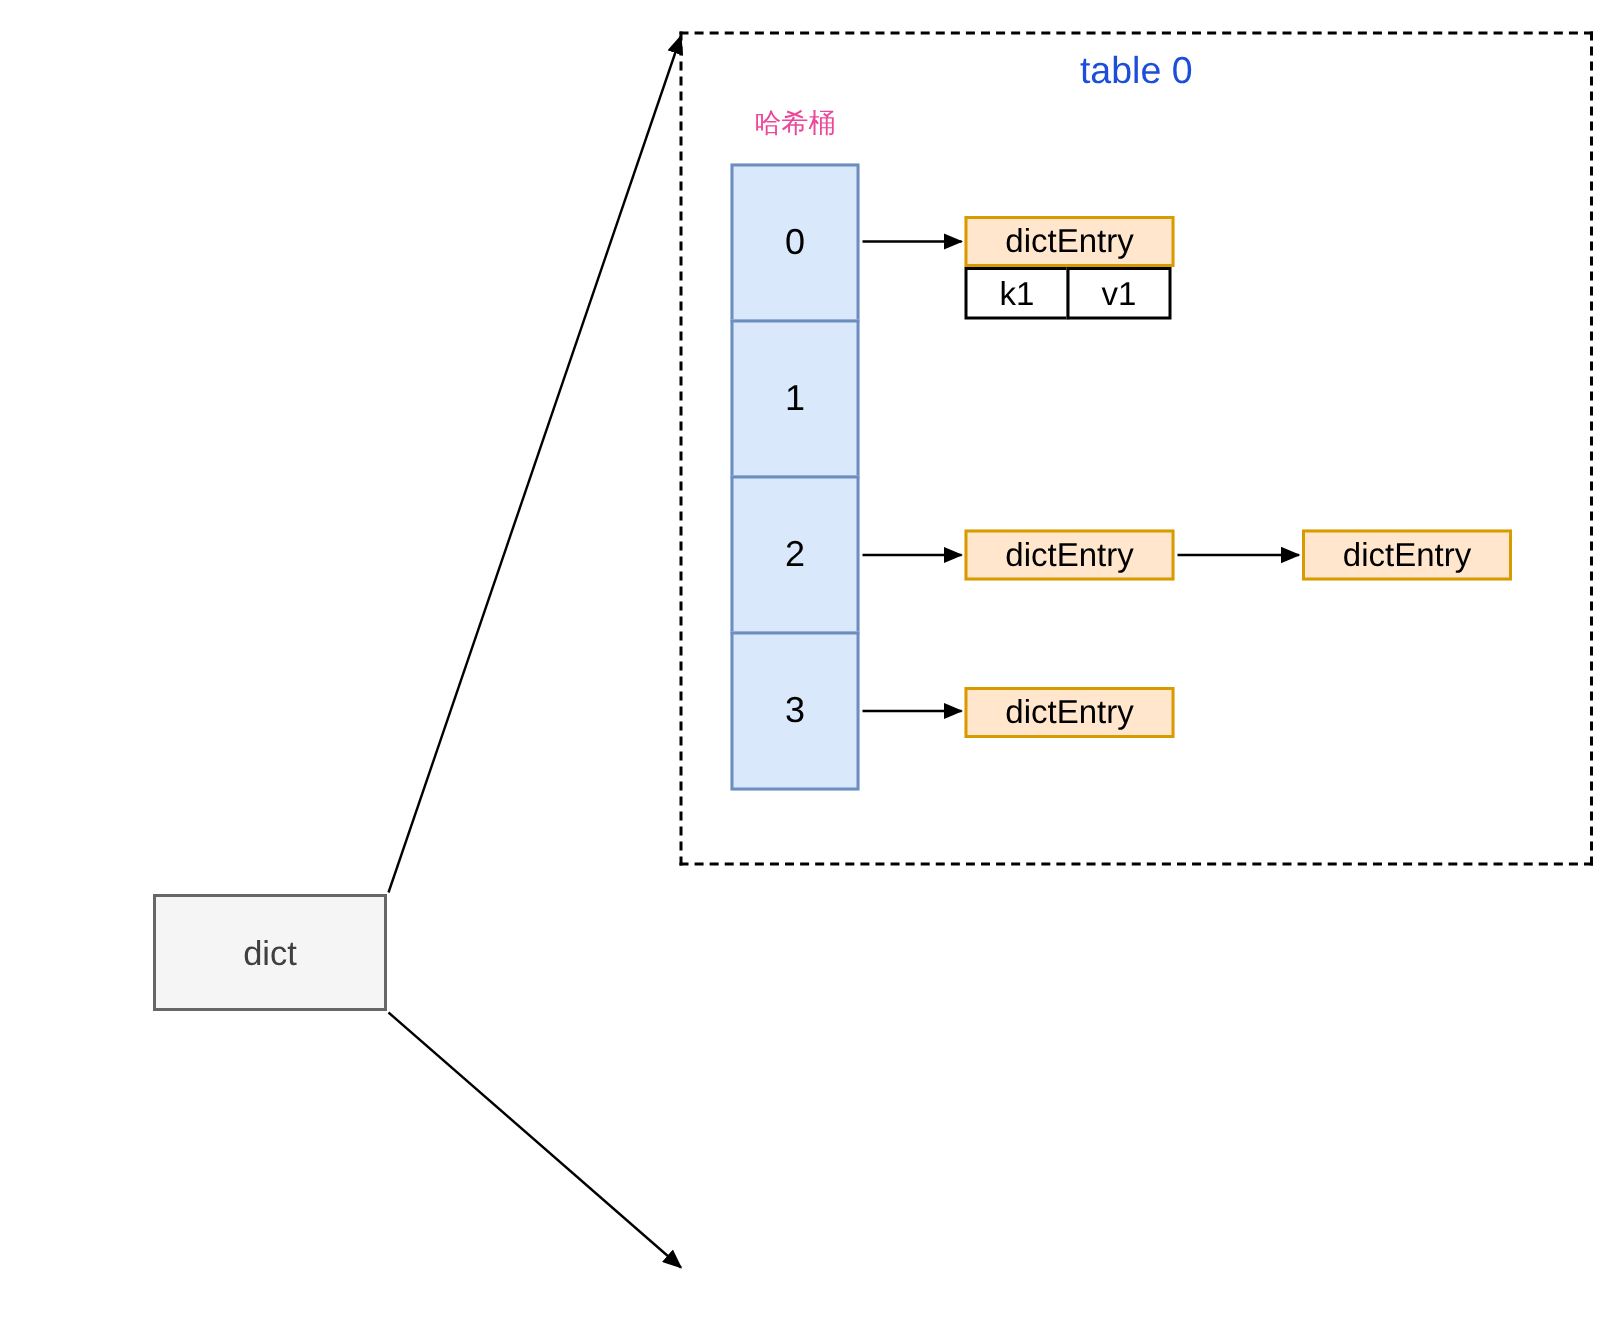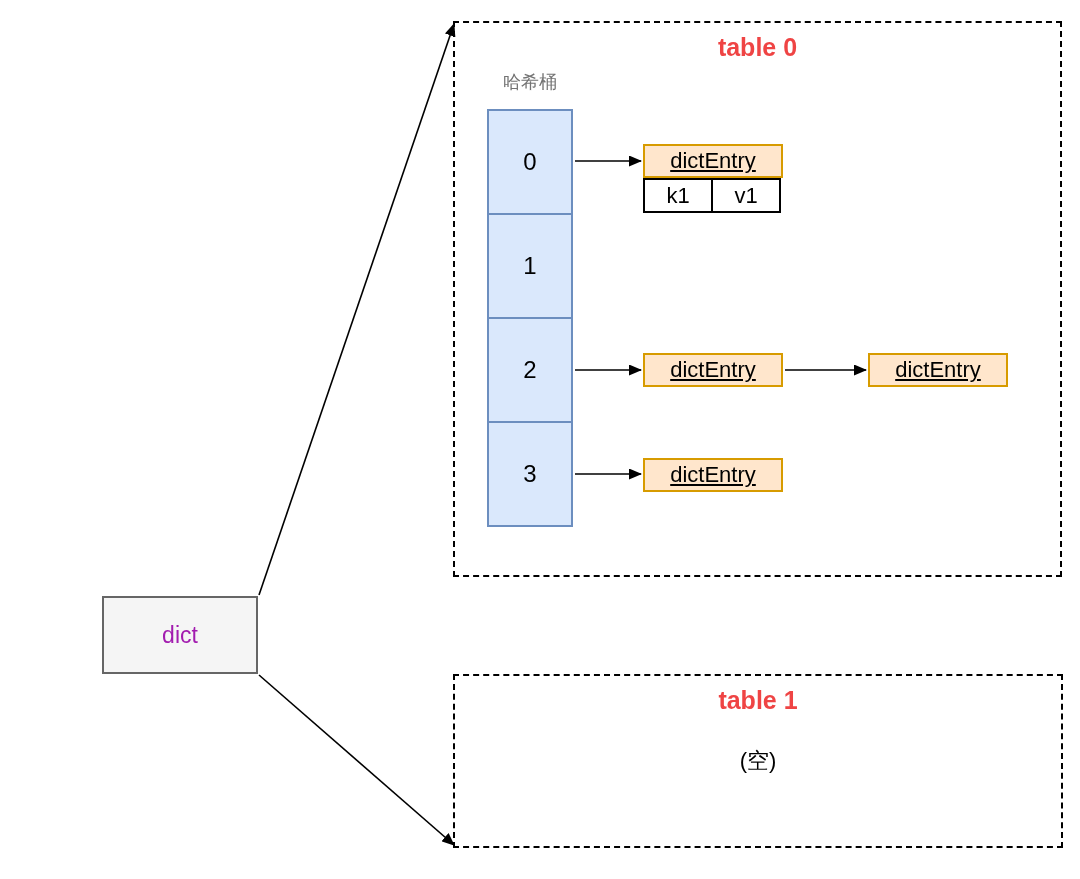--- a/index.html
+++ b/index.html
@@ -27,59 +27,58 @@
     position: absolute;
     left: 102px; top: 596px;
     width: 156px; height: 78px;
     background: #f5f5f5;
     border: 2px solid #666666;
     box-sizing: border-box;
     display: flex;
     align-items: center;
     justify-content: center;
     font-size: 23px;
-    color: #a21caf;
+    color: #404040;
   }
 
   
   .table-box {
     position: absolute;
     border: 2px dashed #000000;
     box-sizing: border-box;
     background: transparent;
   }
   .table0 { left: 453px; top: 21px;  width: 609px; height: 556px; }
   .table1 { left: 453px; top: 674px; width: 610px; height: 174px; }
 
   .table-title {
     position: absolute;
     left: 0; right: 0;
     top: 10px;
     text-align: center;
     font-size: 25px;
-    color: #ef4444;
-    font-weight: bold;
+    color: #1d4ed8;
   }
   .empty-label {
     position: absolute;
     left: 0; right: 0;
     top: 70px;
     text-align: center;
     font-size: 22px;
     color: #000000;
   }
 
   
   .bucket-label {
     position: absolute;
     left: 460px; top: 70px;
     width: 140px;
     text-align: center;
     font-size: 18px;
-    color: #737373;
+    color: #ec4899;
   }
   .bucket {
     position: absolute;
     left: 487px; top: 109px;
     width: 86px;
     display: flex;
     flex-direction: column;
   }
   .bcell {
     box-sizing: border-box;
@@ -107,21 +106,20 @@
   .ehead {
     box-sizing: border-box;
     width: 140px; height: 34px;
     background: #ffe6cc;
     border: 2px solid #d79b00;
     display: flex;
     align-items: center;
     justify-content: center;
     font-size: 22px;
     color: #000000;
-    text-decoration: underline;
   }
   .ebody {
     display: flex;
     width: 140px;
     text-align: center;
   }
   .ecell {
     box-sizing: border-box;
     width: 70px; height: 35px;
     background: #ffffff;
@@ -182,18 +180,14 @@
   </div>
 
   <div class="entry e3">
     <div class="ehead">dictEntry</div>
   </div>
 
   <div class="entry e4">
     <div class="ehead">dictEntry</div>
   </div>
 
-  <div class="table-box table1">
-    <div class="table-title">table 1</div>
-    <div class="empty-label">(空)</div>
-  </div>
 
 </div>
 
 </body></html>

